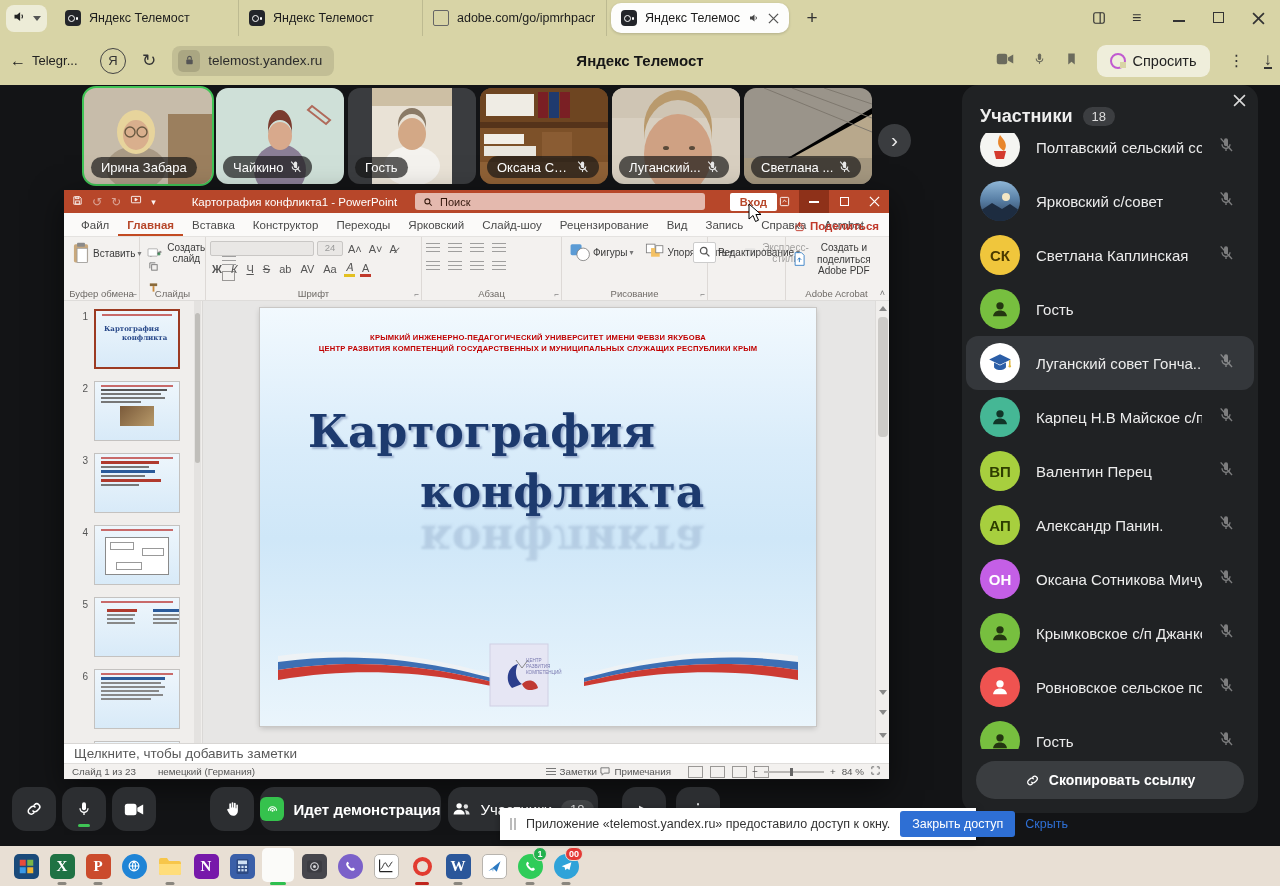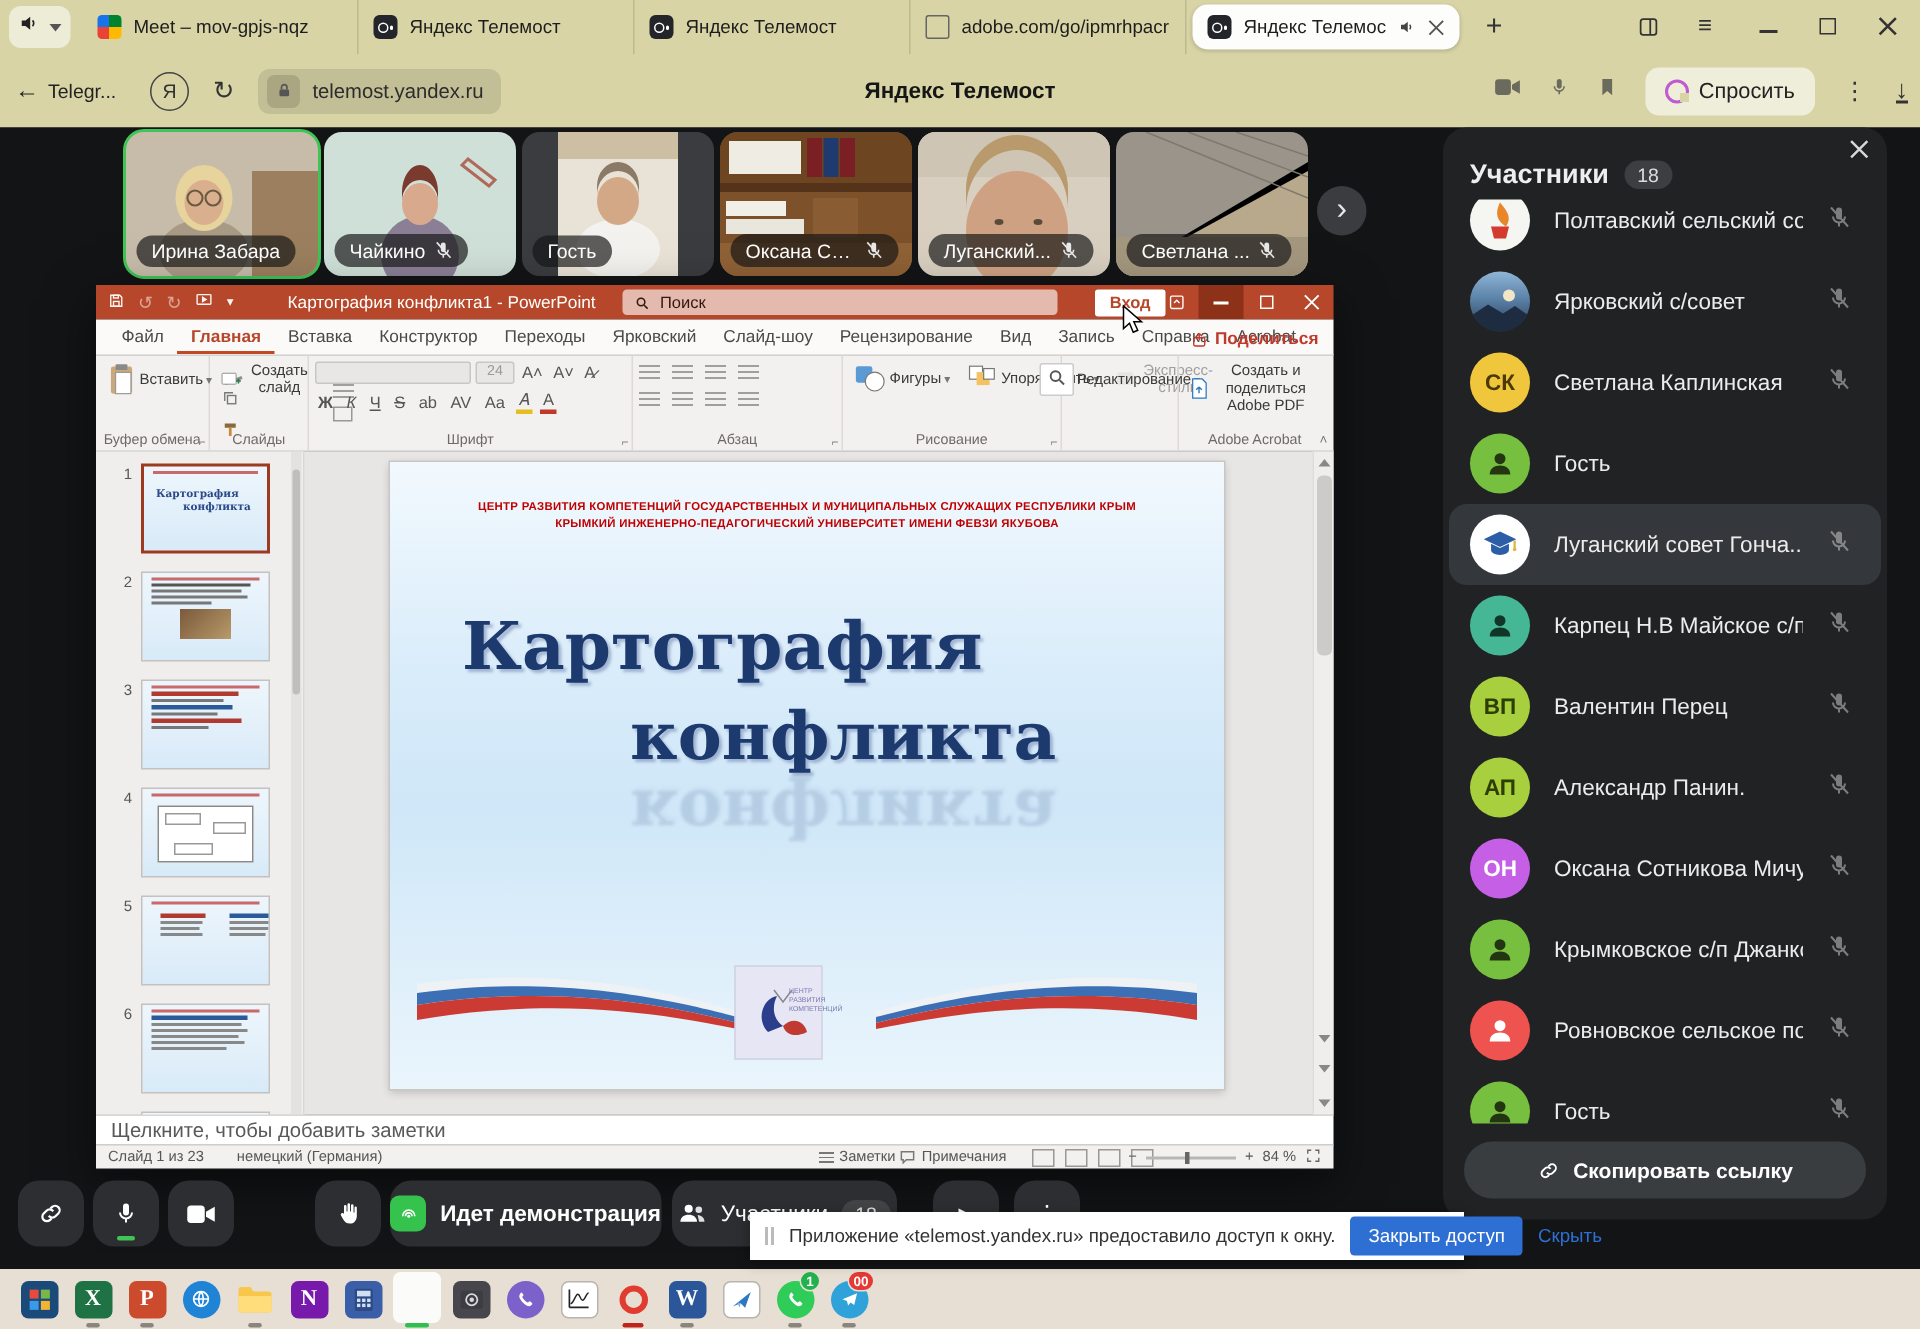--- a/index.html
+++ b/index.html
@@ -136,24 +136,20 @@
   <header class="tabbar">
     <div class="audio-ctl">
       <span><svg width="15" height="15" viewBox="0 0 24 24">
             <path d="M4 9v6h4l5 4V5L8 9z" fill="#222"></path>
             <path d="M15.5 9a4.2 4.2 0 0 1 0 6" stroke="#222" stroke-width="1.8" fill="none"></path>
           </svg></span>
       <span class="chev-down"></span>
     </div>
     <div class="tabs" id="tabs">
         <div class="tab">
-          <span class="favicon fav-meet"></span>
-          <span class="lbl">Meet – mov-gpjs-nqz</span>
-        </div>
-        <div class="tab">
           <span class="favicon fav-telemost"></span>
           <span class="lbl">Яндекс Телемост</span>
         </div>
         <div class="tab">
           <span class="favicon fav-telemost"></span>
           <span class="lbl">Яндекс Телемост</span>
         </div>
         <div class="tab">
           <span class="favicon fav-doc"></span>
           <span class="lbl">adobe.com/go/ipmrhpacr</span>
@@ -645,22 +641,22 @@
               </div>
             </div>
             <div class="thumb-row" style="top: 440px; left: 6px;">
               <span class="tnum">7</span>
               <div class="tslide"></div>
             </div>
           </div>
         <div class="slidearea">
           <div class="slide">
             <div class="sl-head">
+              <div>КРЫМКИЙ ИНЖЕНЕРНО-ПЕДАГОГИЧЕСКИЙ УНИВЕРСИТЕТ ИМЕНИ ФЕВЗИ ЯКУБОВА</div>
               <div>ЦЕНТР РАЗВИТИЯ КОМПЕТЕНЦИЙ ГОСУДАРСТВЕННЫХ И МУНИЦИПАЛЬНЫХ СЛУЖАЩИХ  РЕСПУБЛИКИ КРЫМ</div>
-              <div>КРЫМКИЙ ИНЖЕНЕРНО-ПЕДАГОГИЧЕСКИЙ УНИВЕРСИТЕТ ИМЕНИ ФЕВЗИ ЯКУБОВА</div>
             </div>
             <div class="sl-title" style="top:98px;left:48px;font-size:44px;">Картография</div>
             <div class="sl-title" style="top:158px;left:160px;font-size:44px;">конфликта</div>
             <div class="sl-title sl-refl" style="top:208px;left:160px;font-size:44px;">конфликта</div>
             <svg style="position:absolute;left:0;bottom:0;" width="556" height="100" viewBox="0 0 556 100">
               <g>
                 <path d="M18 30 C120 16 200 40 232 48 L232 52 C200 44 120 22 18 36 Z" fill="#eef2f5"></path>
                 <path d="M18 36 C120 22 200 44 232 52 L232 56 C200 48 120 28 18 44 Z" fill="#3d6fb4"></path>
                 <path d="M18 44 C120 28 200 48 232 56 L232 60 C200 54 120 36 18 54 Z" fill="#cc3b33"></path>
               </g>

